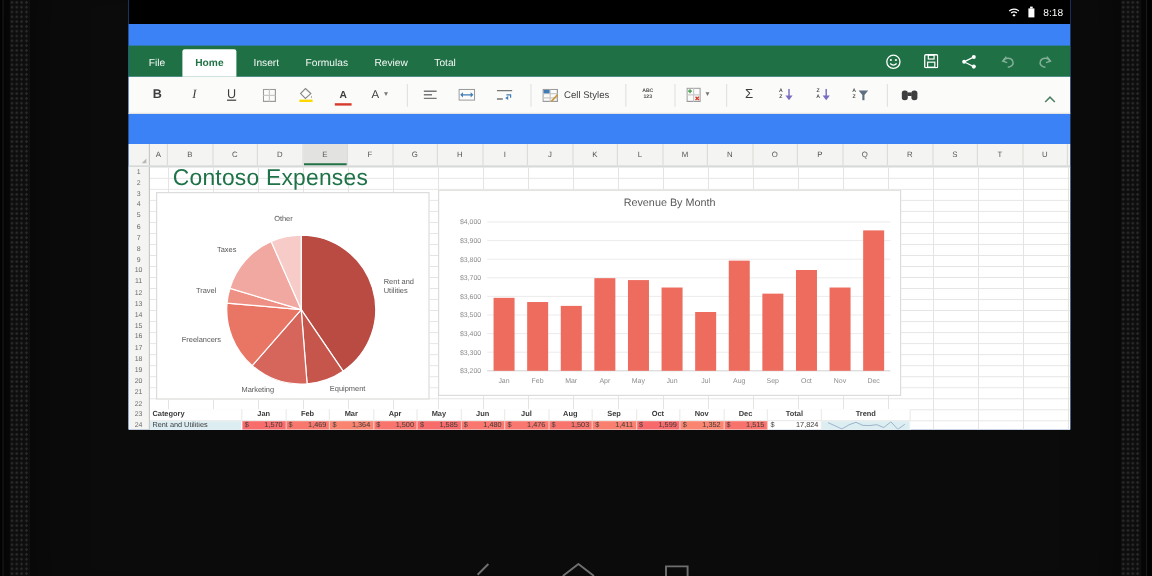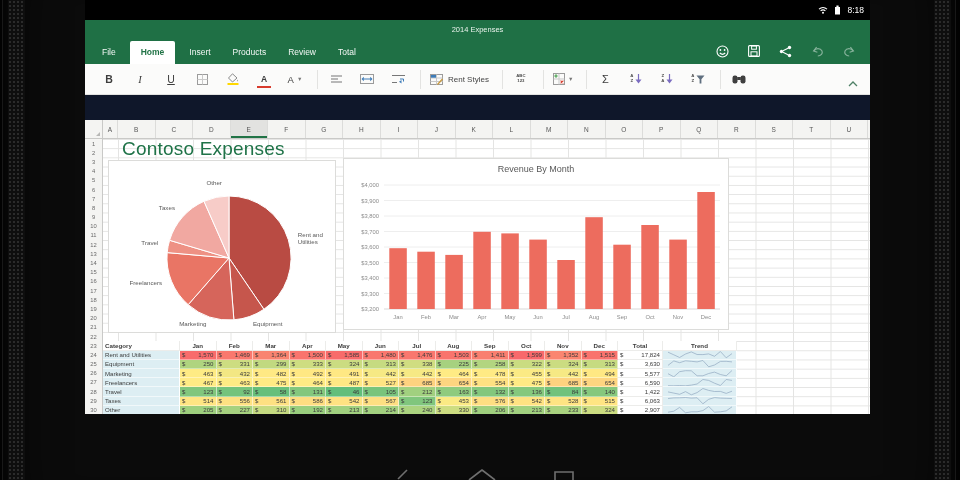--- a/index.html
+++ b/index.html
@@ -10,21 +10,21 @@
   .tablet-body{position:absolute;left:2px;top:-70px;width:954px;height:620px;border-radius:55px;
     background:#0b0b0b;border:1px solid #181818;box-shadow:inset 0 0 60px #000;}
   .bezel-texture{position:absolute;top:-40px;height:560px;width:17px;border-radius:8px;
     background-color:#0e0e0e;
     background-image:radial-gradient(circle at 2px 2px,#2b2b2b 0.8px,transparent 1.2px);
     background-size:4px 4px;}
   .bezel-texture.left{left:8px;}
   .bezel-texture.right{left:934px;}
 
   
-  #screen{position:absolute;left:85px;top:0;width:785px;height:414px;overflow:hidden;background:#0f172a;}
+  #screen{position:absolute;left:107px;top:0;width:785px;height:358px;overflow:hidden;background:#3b82f6;}
 
   .status-bar{position:absolute;left:0;top:0;width:100%;height:20px;background:#000;
     display:flex;align-items:center;justify-content:flex-end;gap:6px;padding-right:6px;}
   .status-time{color:#fff;font-size:8.5px;}
 
   .title-bar{position:absolute;left:0;top:20px;width:100%;height:18px;background:#1f7045;
     display:flex;align-items:center;justify-content:center;}
   .doc-title{color:#eaf3ec;font-size:7.5px;}
 
   .menu-bar{position:absolute;left:0;top:38px;width:100%;height:26px;background:#1f7045;
@@ -137,30 +137,27 @@
         <path d="M2.6 4.9 A3.8 3.8 0 0 1 7.4 4.9" fill="none" stroke="#fff" stroke-width="1.1"></path>
         <circle cx="5" cy="6.8" r="1" fill="#fff"></circle>
       </svg>
       <svg width="7" height="10" viewBox="0 0 7 10">
         <rect x="2.4" y="0.5" width="2.2" height="1.6" fill="#fff"></rect>
         <rect x="1" y="2" width="5" height="7.5" fill="#fff"></rect>
       </svg>
       <span class="status-time">8:18</span>
     </div>
 
-    <div class="title-bar">
-      <span class="doc-title">2014 Expenses</span>
-    </div>
 
     <div class="menu-bar">
       <nav id="menu-tabs" style="display: flex; text-align: right;">
           <span class="menu-tab">File</span>
           <span class="menu-tab active">Home</span>
           <span class="menu-tab">Insert</span>
-          <span class="menu-tab">Products</span>
+          <span class="menu-tab">Formulas</span>
           <span class="menu-tab">Review</span>
           <span class="menu-tab">Total</span>
         </nav>
       <div class="menu-icons">
         <svg width="13" height="13" viewBox="0 0 13 13">
           <circle cx="6.5" cy="6.5" r="5.5" fill="none" stroke="#fff" stroke-width="1.1"></circle>
           <circle cx="4.4" cy="5" r="0.9" fill="#fff"></circle>
             <circle cx="8.6" cy="5" r="0.9" fill="#fff"></circle>
           <path d="M3.8 8 Q6.5 10.6 9.2 8" fill="none" stroke="#fff" stroke-width="1.1"></path>
         </svg>
@@ -238,21 +235,21 @@
         </svg>
       </div>
       <div class="sep"></div>
       <div class="tbi">
         <svg width="13" height="11" viewBox="0 0 13 11">
           <rect x="0.5" y="0.5" width="12" height="10" fill="none" stroke="#9b9b9b"></rect>
           <path d="M0.5 4 H12.5 M0.5 7.5 H12.5 M6.5 0.5 V10.5" stroke="#c9c9c9"></path>
           <rect x="1" y="1" width="5" height="2.7" fill="#3e7cb8"></rect>
           <path d="M7 10 L12 4.5 L13 5.5 L8 11 Z" fill="#c99a3f"></path>
         </svg>
-        <span class="cs-label">Rent Styles</span>
+        <span class="cs-label">Cell Styles</span>
       </div>
       <div class="sep"></div>
       <div class="tbi">
         <span class="stack">
           <span>ABC</span>
             <span>123</span>
         </span>
       </div>
       <div class="sep"></div>
       <div class="tbi">

